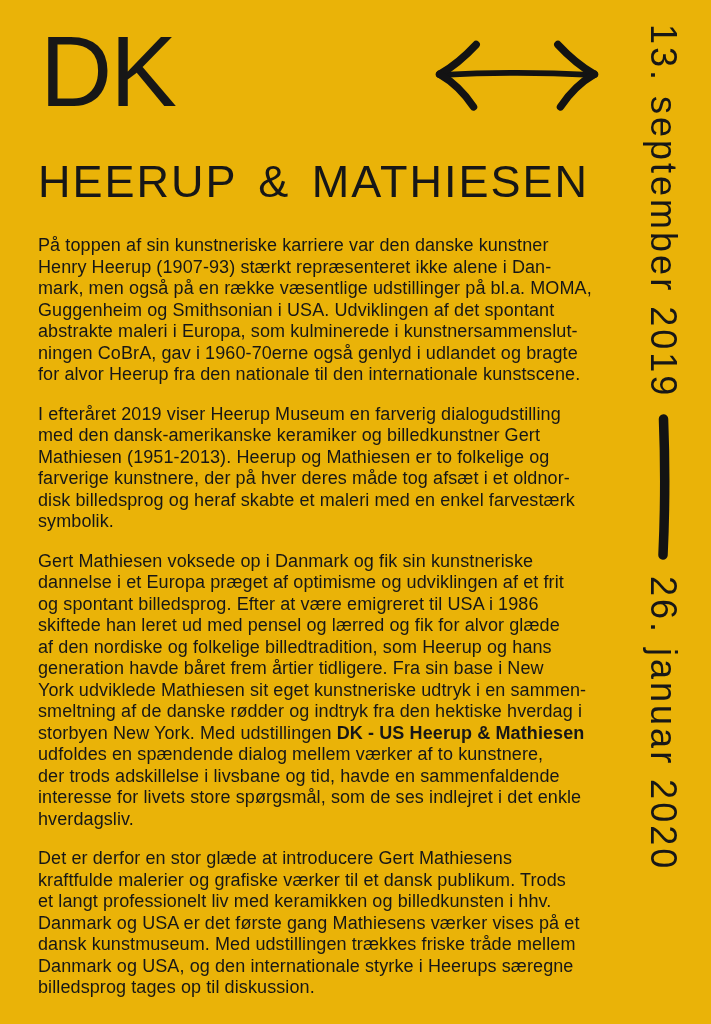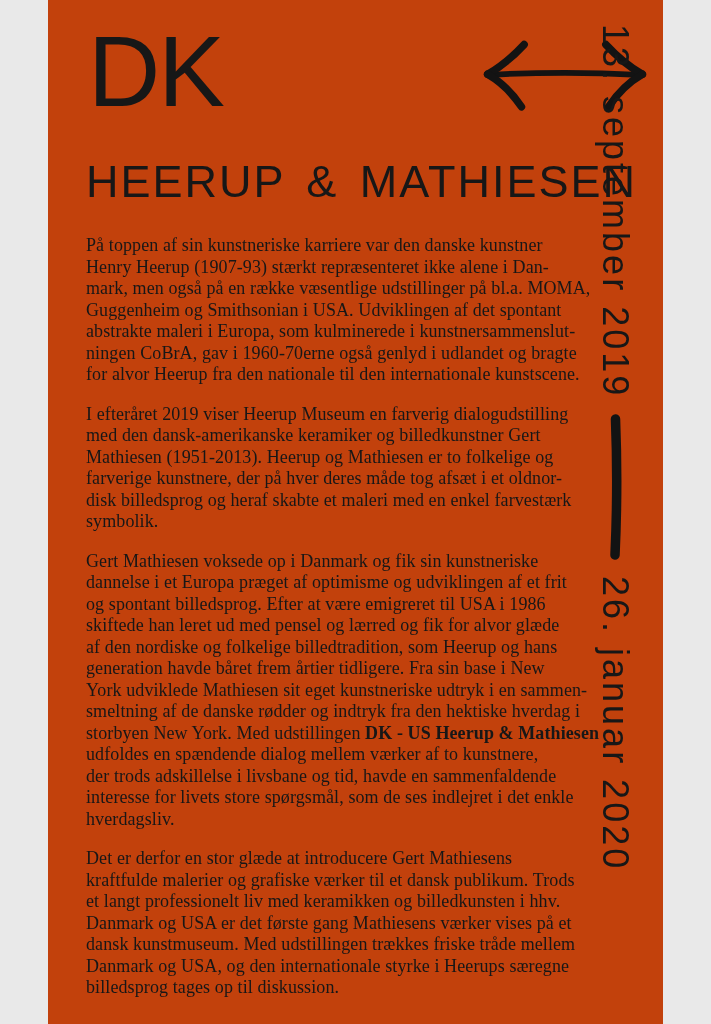--- a/index.html
+++ b/index.html
@@ -1,23 +1,23 @@
 <!DOCTYPE html>
 <html><head>
 <meta charset="utf-8">
 <style>
   * { margin: 0; padding: 0; box-sizing: border-box; }
   html, body { background: #e9e9e9; }
   body { font-family: "Liberation Sans", sans-serif; }
 
   .page {
     position: relative;
-    width: 615px;
+    width: 711px;
     height: 1024px;
-    background: #c2410c;
+    background: #eab308;
     color: #171717;
     overflow: hidden;
     margin: 0 auto;
   }
 
   .content {
     position: absolute;
     left: 38px;
     top: 24px;
     width: 580px;
@@ -54,21 +54,20 @@
     font-size: 45px;
     line-height: 46px;
     font-weight: 400;
     letter-spacing: 2px;
     word-spacing: 7px;
     white-space: nowrap;
   }
 
   .text-block {
     margin-top: 30px;
-    font-family: Liberation Serif, serif;
   }
   .para {
     font-size: 18px;
     line-height: 21.5px;
     letter-spacing: 0.1px;
     white-space: nowrap;
     margin-bottom: 18px;
   }
   .para b { font-weight: 700; }
 

